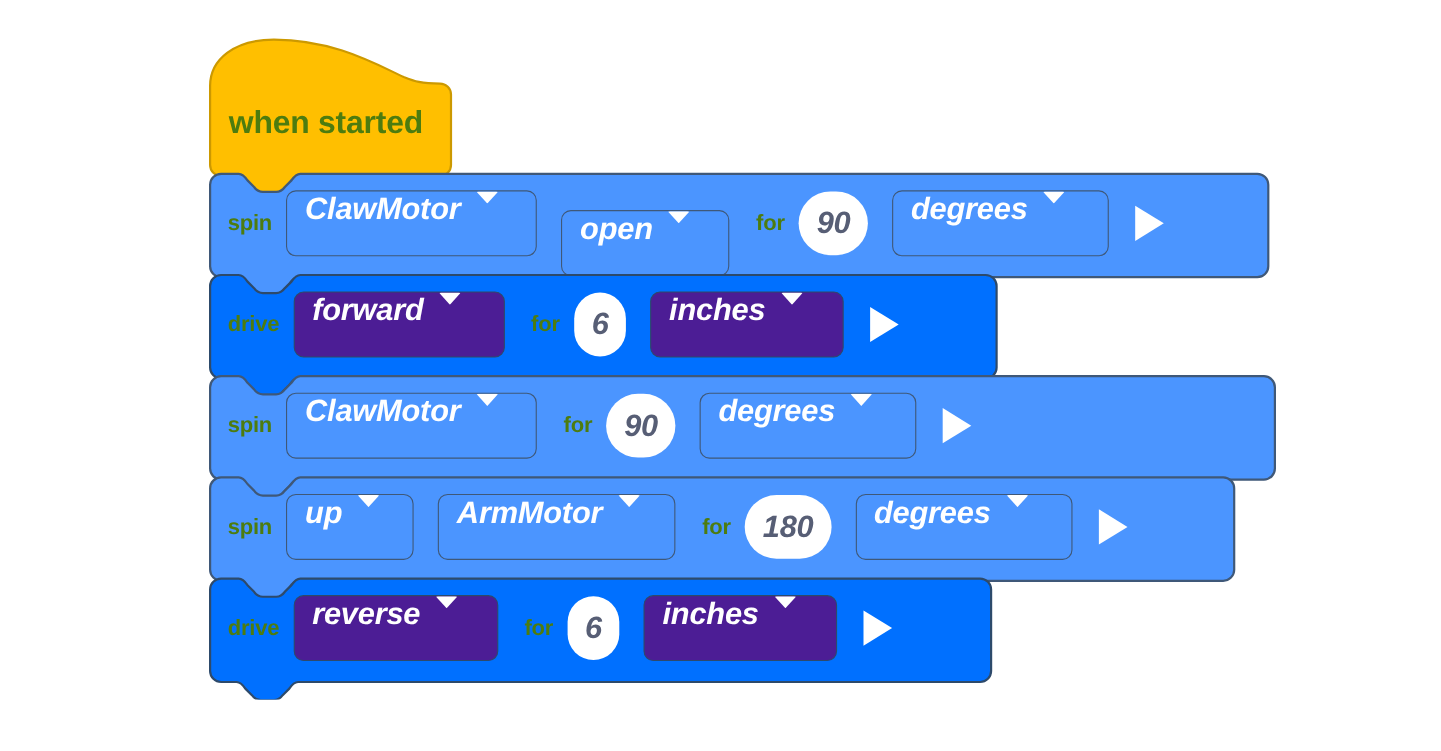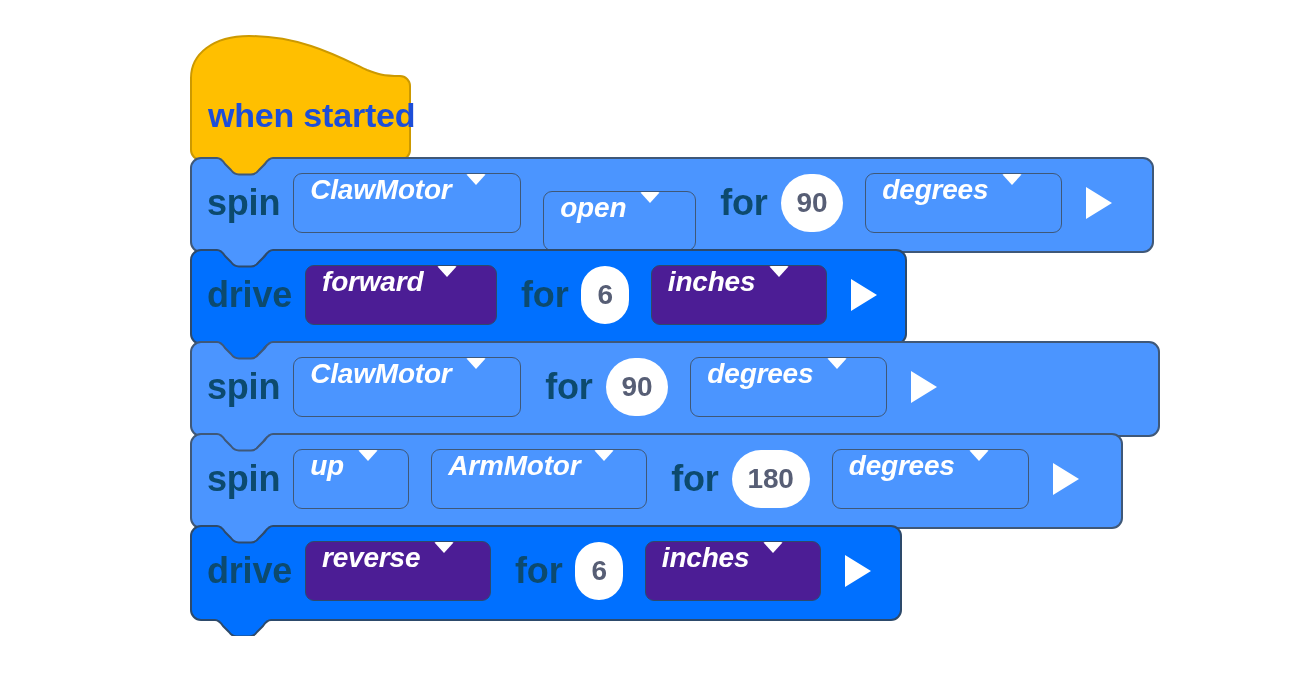--- a/index.html
+++ b/index.html
@@ -34,23 +34,23 @@
   }
   .hat-svg {
     position: absolute;
     left: 0;
     top: 0;
   }
   .hat-label {
     position: absolute;
     left: 19px;
     top: 62px;
-    font-size: 34px;
-    font-weight: bold;
-    color: #1d4ed8;
+    font-size: 29px;
+    font-weight: bold;
+    color: #4d7c0f;
     letter-spacing: -0.2px;
     white-space: nowrap;
   }
 
   
   .cmd-block {
     position: relative;
     height: 94px;
     margin-top: -2px;
   }
@@ -64,23 +64,23 @@
     left: 0;
     top: 0;
     height: 94px;
     display: flex;
     align-items: center;
     padding-left: 18px;
     box-sizing: border-box;
   }
 
   .kw {
-    font-size: 36px;
-    font-weight: bold;
-    color: #0c4a6e;
+    font-size: 20px;
+    font-weight: bold;
+    color: #4d7c0f;
     letter-spacing: -0.2px;
     white-space: nowrap;
     margin: 0 13px 0 0;
   }
   .kw.for-kw { margin: 0 13px 0 2px; }
 
   
   .dropdown {
     display: flex;
     align-items: flex-start;
@@ -124,20 +124,21 @@
     display: flex;
     align-items: center;
     justify-content: center;
     min-width: 46px;
     height: 58px;
     padding: 0 16px;
     background: #ffffff;
     border-radius: 40px;
     margin-right: 22px;
     box-sizing: border-box;
+    font-style: italic;
   }
   .num-field .num-text {
     font-size: 28px;
     font-weight: bold;
     color: #575e75;
     letter-spacing: -0.2px;
   }
 
   
   .play-arrow {

